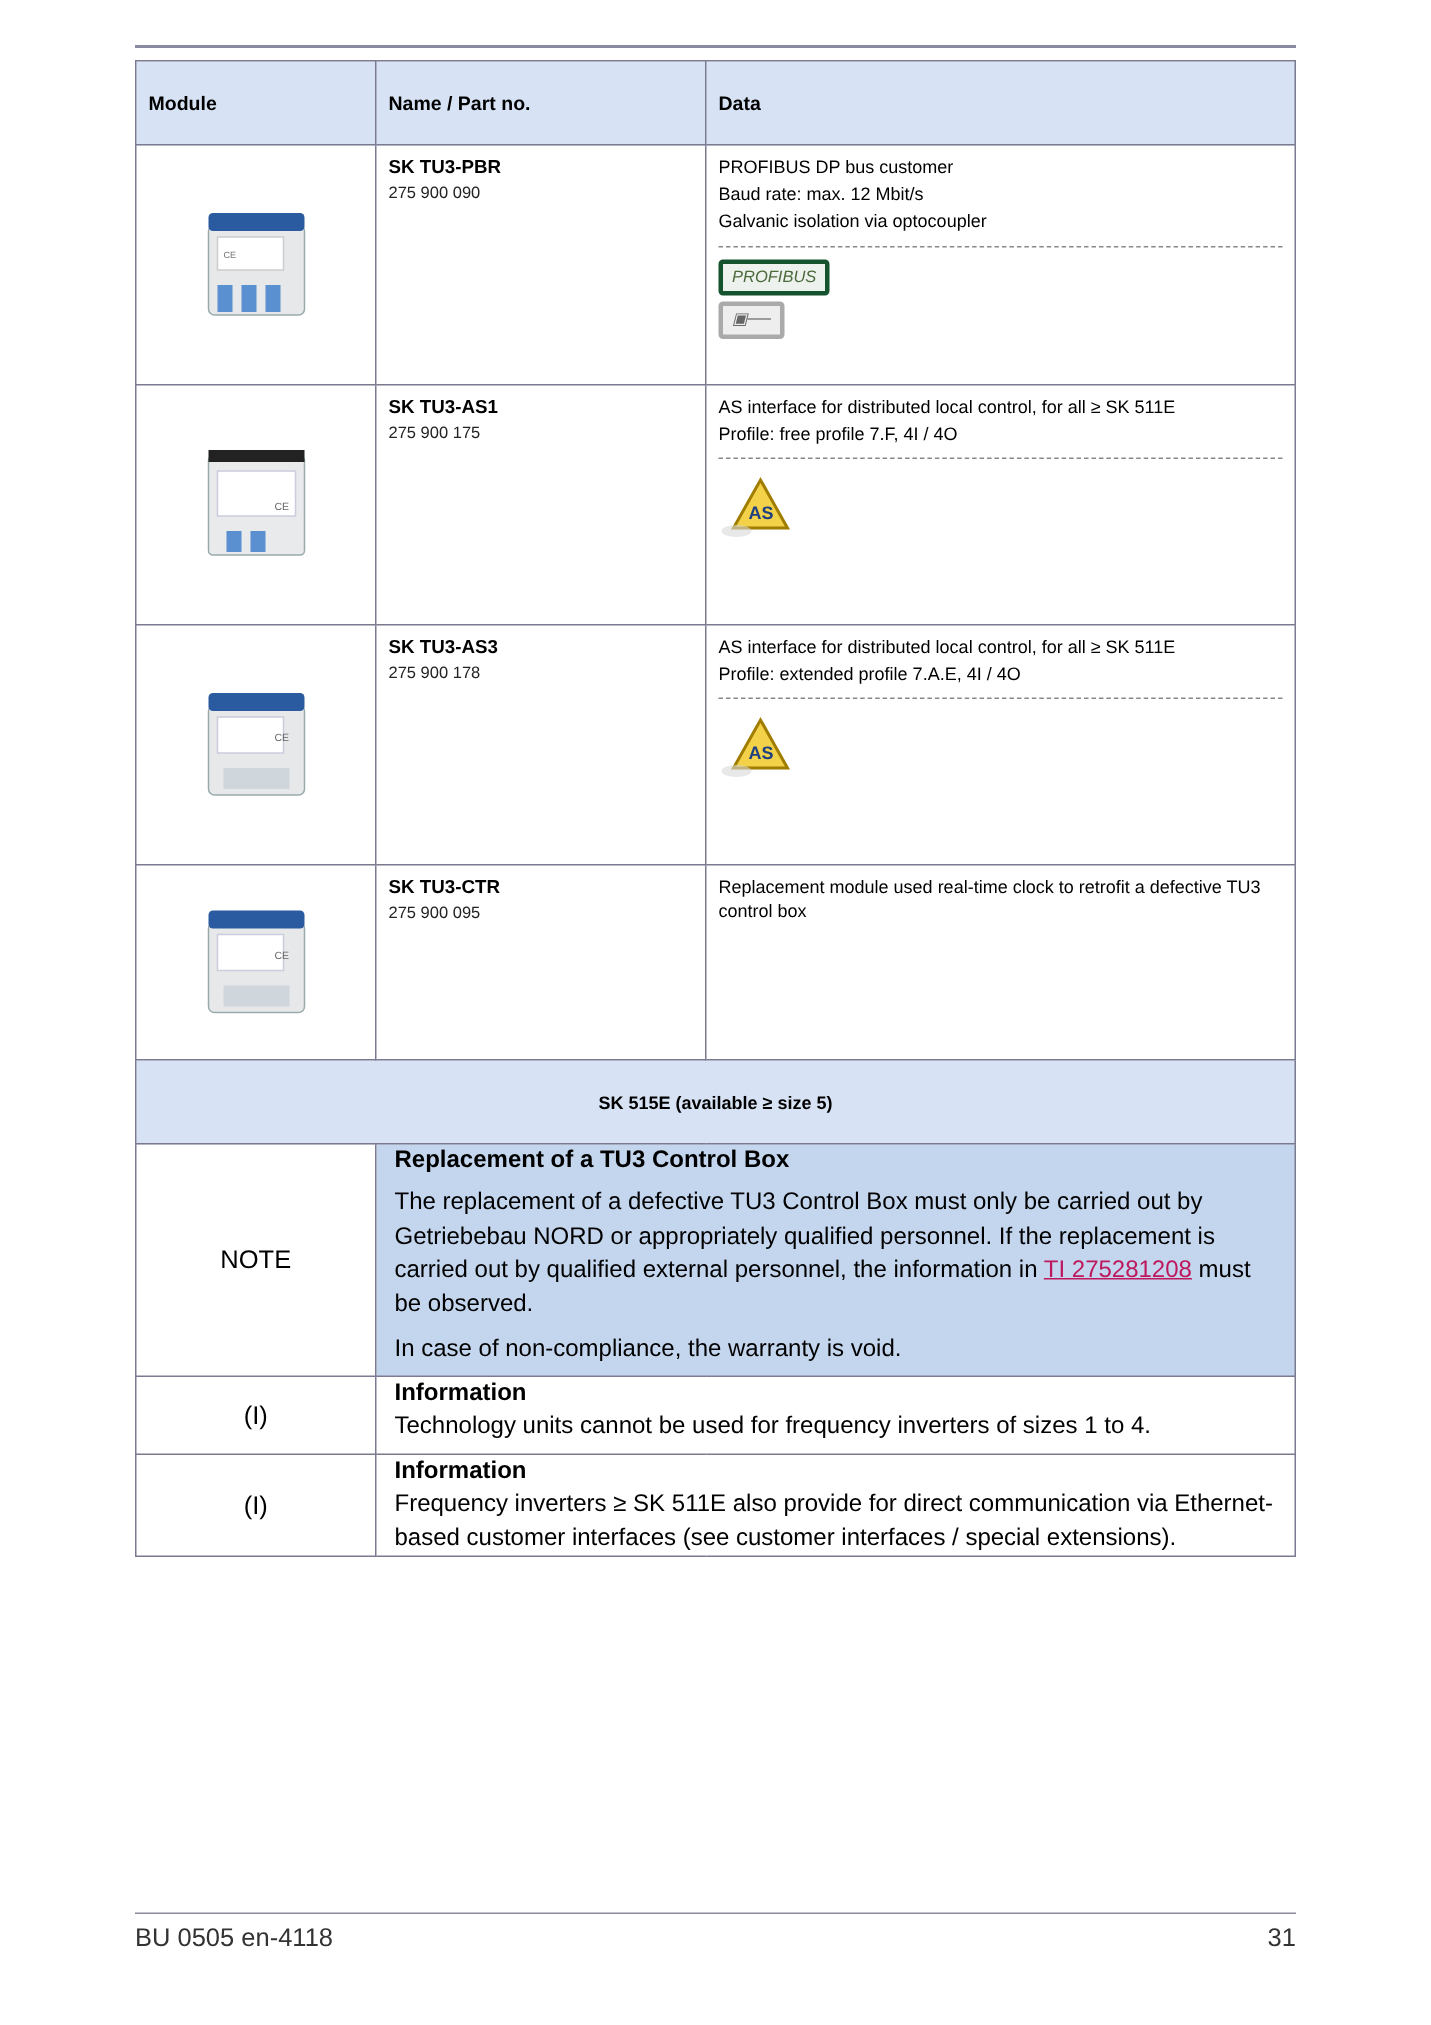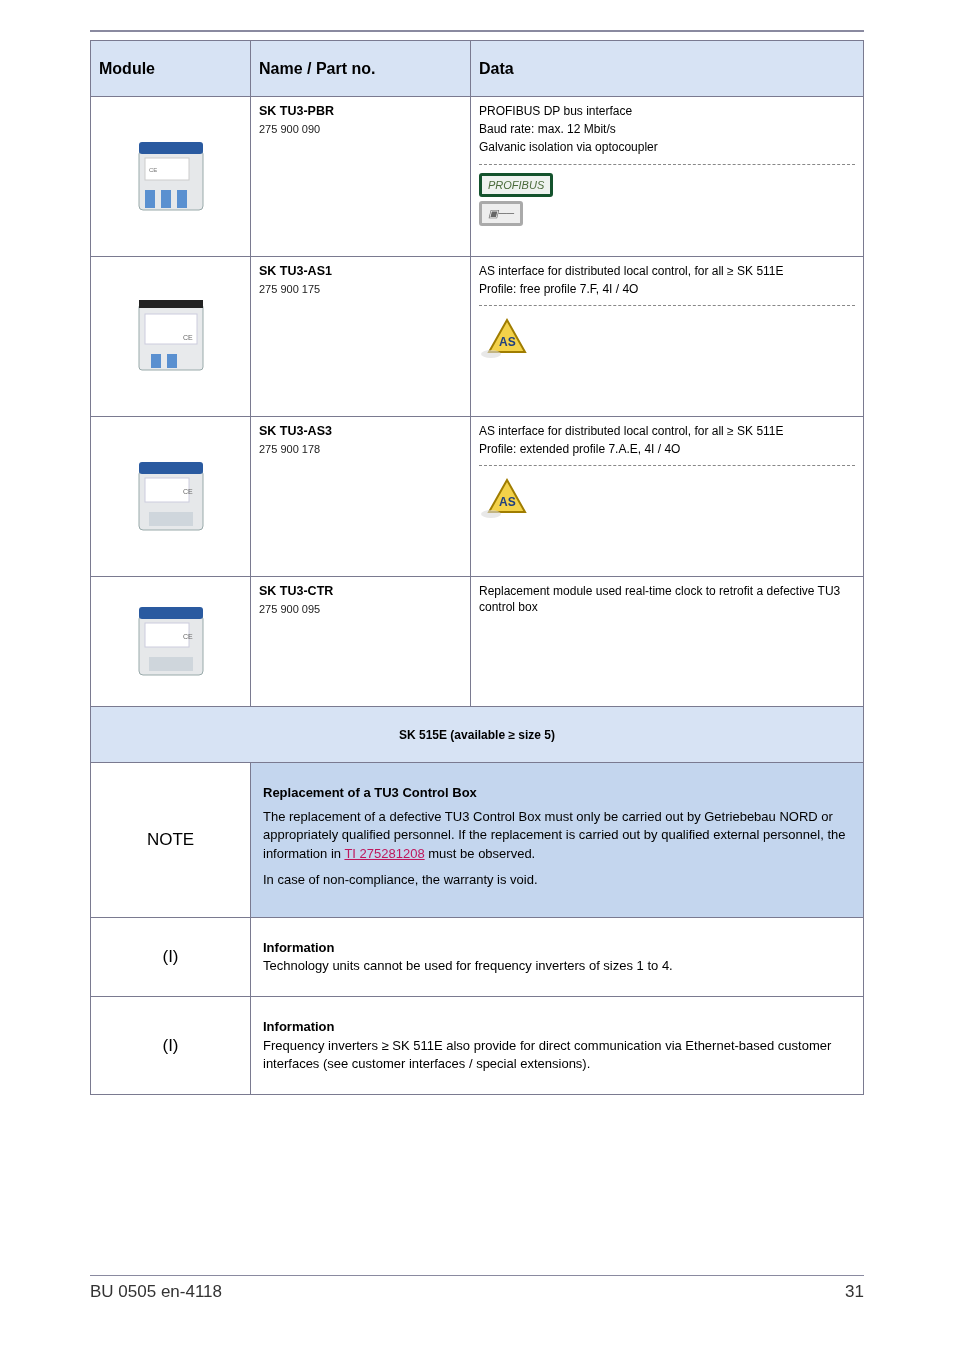--- a/index.html
+++ b/index.html
@@ -30,21 +30,21 @@
     table-layout: fixed;
   }
   table.main td, table.main th {
     border: 1px solid #7a7a90;
     vertical-align: top;
     padding: 6px 8px;
   }
   tr.hdr td {
     background: #d7e3f4;
     font-weight: bold;
-    font-size: 16px;
+    font-size: 13px;
     height: 56px;
     vertical-align: middle;
   }
   .col-mod { width: 160px; }
   .col-name { width: 220px; }
   .col-data { width: auto; }
   .mod-cell {
     height: 160px;
     background: #fff;
     vertical-align: middle !important;
@@ -88,23 +88,23 @@
     font-size: 12px;
   }
   .note-label-cell {
     width: 46px;
     text-align: center;
     vertical-align: middle !important;
     font-size: 17px;
   }
   .note-body {
     background: #c4d6ee;
-    font-size: 13px;
+    font-size: 16px;
     line-height: 1.4;
-    padding: 21px 12px !important;
+    padding: 0 12px !important;
     height: 155px;
   }
   .note-body .ntitle { font-weight: bold; margin-bottom: 6px; }
   .note-body a { color: #be185d; text-decoration: underline; }
   .info-row td.note-body { background: #fff; height: 52px; }
   .info-row2 td.note-body { background: #fff; height: 58px; }
   .footer {
     position: absolute;
     bottom: 48px;
     left: 90px;
@@ -149,21 +149,21 @@
           <rect x="46" y="58" width="10" height="18" fill="#5a90d0"></rect>
           <rect x="14" y="26" width="44" height="22" fill="#fff" stroke="#ccc"></rect>
           <text x="18" y="40" font-size="6" fill="#777">CE</text>
         </svg>
       </td>
       <td class="name-cell">
         <b>SK TU3-PBR</b>
         <span class="name-part">275 900 090</span>
       </td>
       <td class="data-cell">
-        <div class="data-line">PROFIBUS DP bus interface</div>
+        <div class="data-line">PROFIBUS DP bus customer</div>
         <div class="data-line">Baud rate: max. 12 Mbit/s</div>
         <div class="data-line">Galvanic isolation via optocoupler</div>
         <div class="dashed"></div>
         <div>
           <span class="chiplabel">PROFIBUS</span><br>
           <span class="chiplabel gray">▣──</span>
         </div>
       </td>
     </tr>
 

